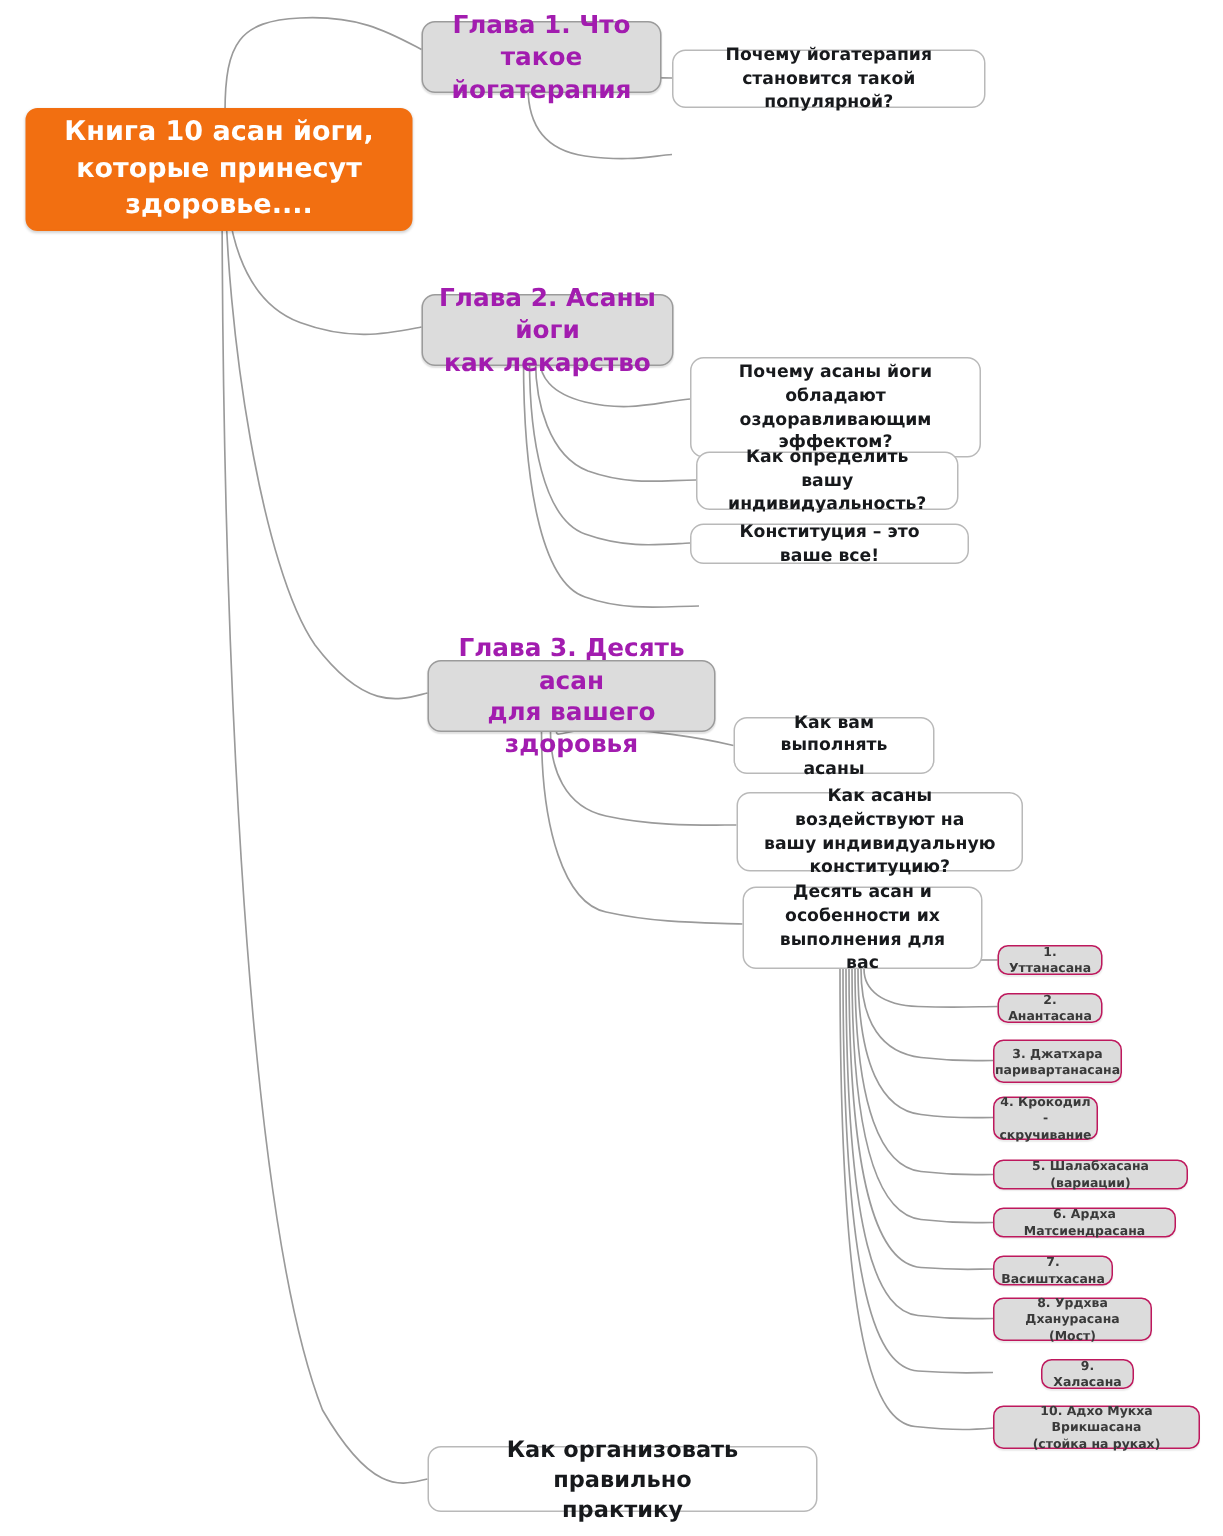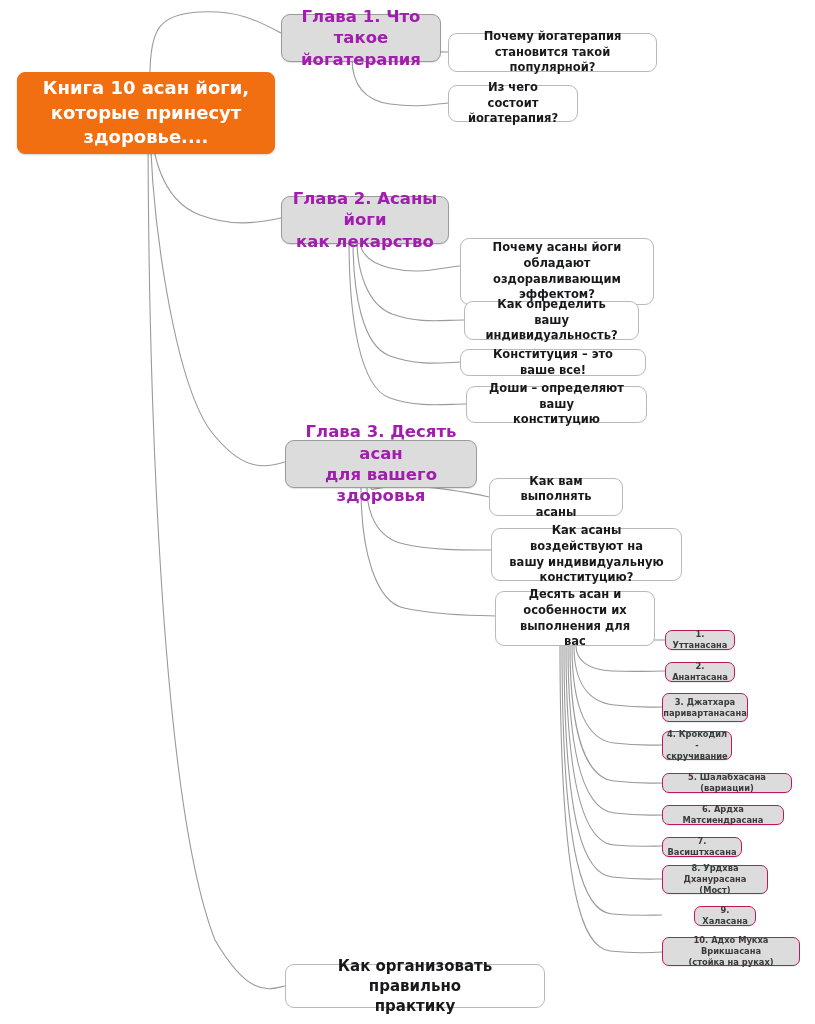--- a/index.html
+++ b/index.html
@@ -86,33 +86,29 @@
   </svg>
 
   <div class="node root" style="left:17px;top:72px;width:258px;height:82px;">Книга 10 асан йоги,
 которые принесут
 здоровье....</div>
 
   <div class="node chapter" style="left:281px;top:14px;width:160px;height:48px;">Глава 1. Что такое
 йогатерапия</div>
   <div class="node leaf" style="left:448px;top:33px;width:209px;height:39px;">Почему йогатерапия
 становится такой популярной?</div>
-  <div class="node leaf" style="left:448px;top:85px;width:130px;height:37px;">Из чего состоит
-йогатерапия?</div>
 
   <div class="node chapter" style="left:281px;top:196px;width:168px;height:48px;">Глава 2. Асаны йоги
 как лекарство</div>
   <div class="node leaf" style="left:460px;top:238px;width:194px;height:67px;">Почему асаны йоги обладают
 оздоравливающим
 эффектом?</div>
   <div class="node leaf" style="left:464px;top:301px;width:175px;height:39px;">Как определить вашу
 индивидуальность?</div>
   <div class="node leaf" style="left:460px;top:349px;width:186px;height:27px;">Конституция – это ваше все!</div>
-  <div class="node leaf" style="left:466px;top:386px;width:181px;height:37px;">Доши – определяют вашу
-конституцию</div>
 
   <div class="node chapter" style="left:285px;top:440px;width:192px;height:48px;">Глава 3. Десять асан
 для вашего здоровья</div>
   <div class="node leaf" style="left:489px;top:478px;width:134px;height:38px;">Как вам выполнять
 асаны</div>
   <div class="node leaf" style="left:491px;top:528px;width:191px;height:53px;">Как асаны воздействуют на
 вашу индивидуальную
 конституцию?</div>
   <div class="node leaf" style="left:495px;top:591px;width:160px;height:55px;">Десять асан и
 особенности их

